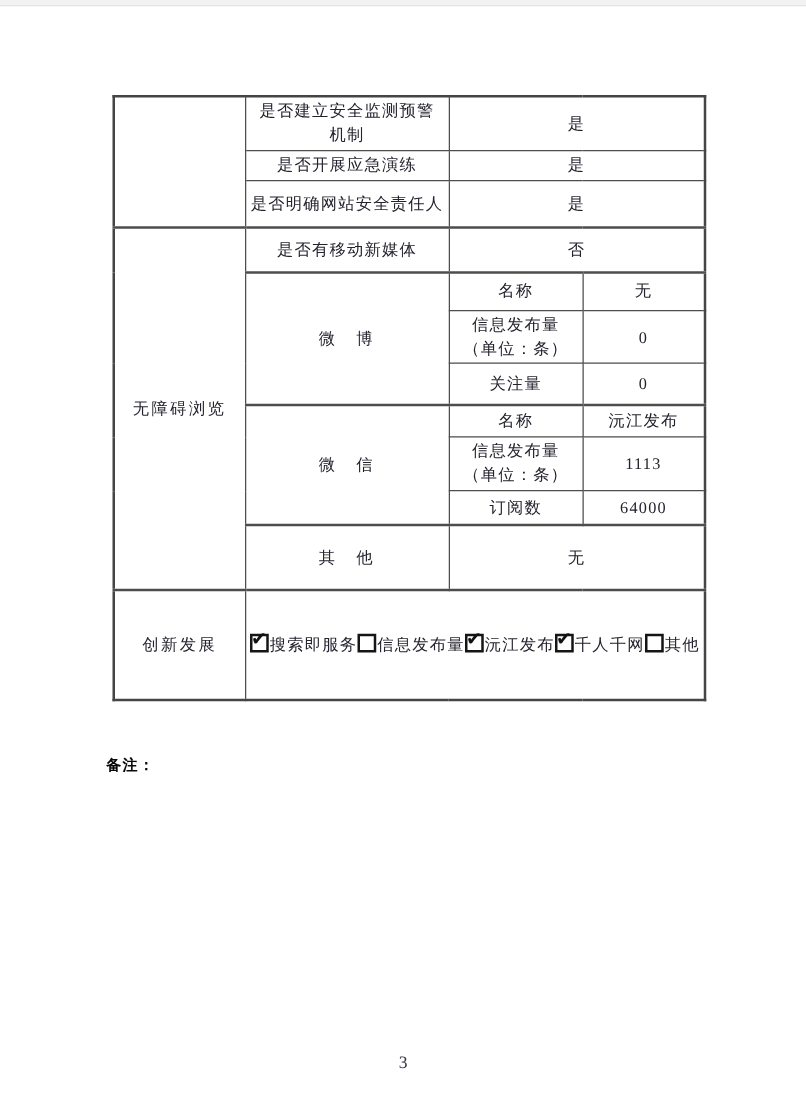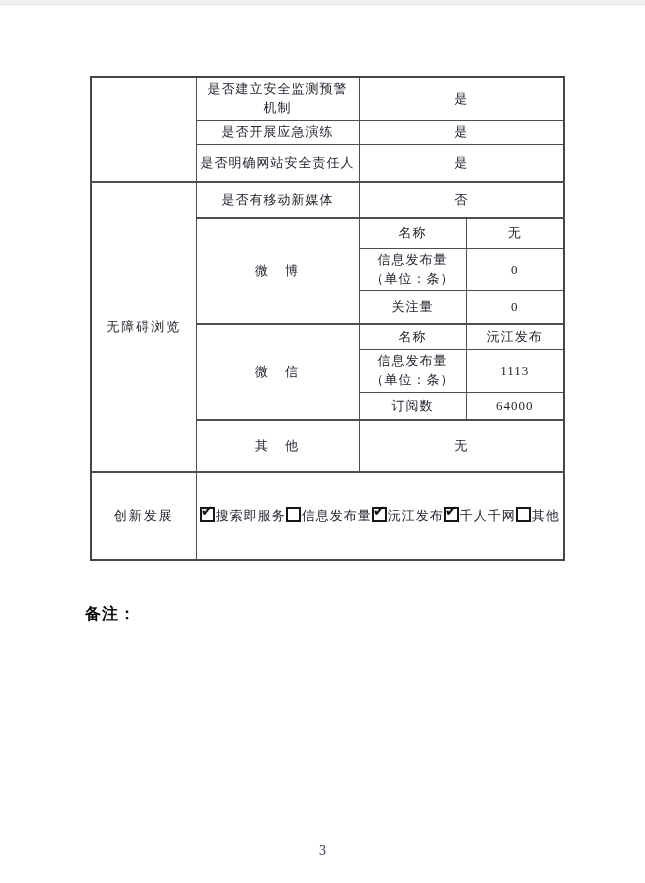--- a/index.html
+++ b/index.html
@@ -38,21 +38,21 @@
   }
   .cb.checked::before {
     content:"\2714";
     position:absolute; left:-1px; top:-7px;
     font-size:15px; font-weight:bold; color:#111;
     font-family:"DejaVu Sans","Liberation Sans",sans-serif;
   }
   .notes {
     position:absolute; left:85px; top:604px;
     font-family:"Liberation Sans","DejaVu Sans",sans-serif;
-    font-weight:bold; font-size:16px; color:#0a0a0a; letter-spacing:1px;
+    font-weight:bold; font-size:12px; color:#0a0a0a; letter-spacing:1px;
   }
   .page-num {
     position:absolute; top:843px; left:0; width:645px;
     text-align:center; font-size:14px; color:#333344;
   }
 </style>
 </head>
 <body>
 
 <div class="screen">

